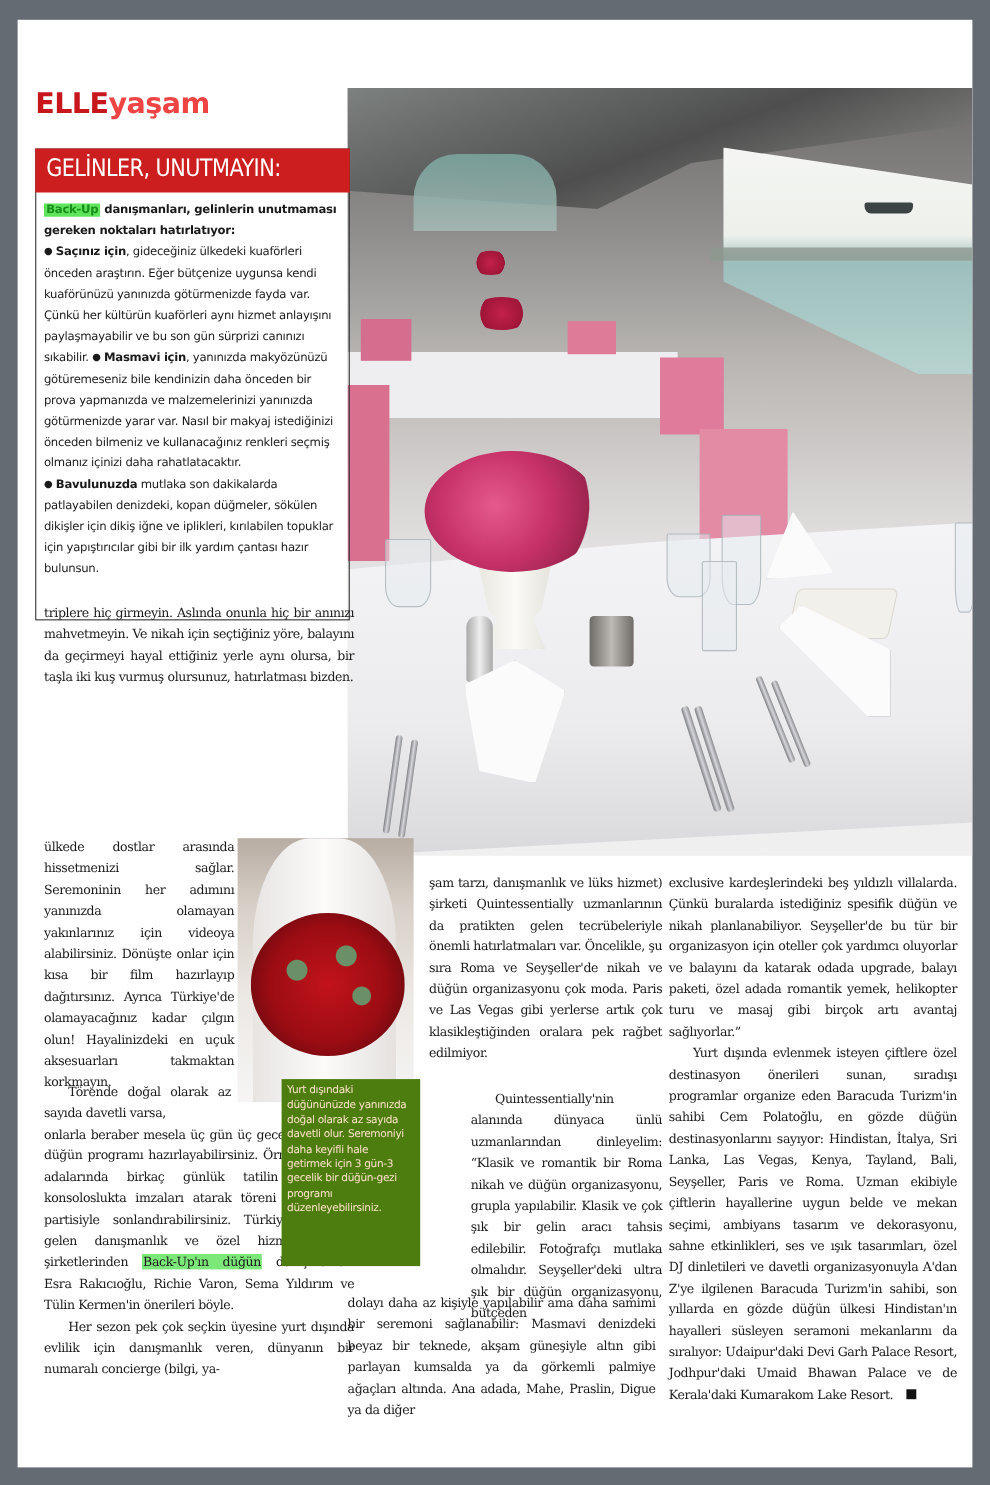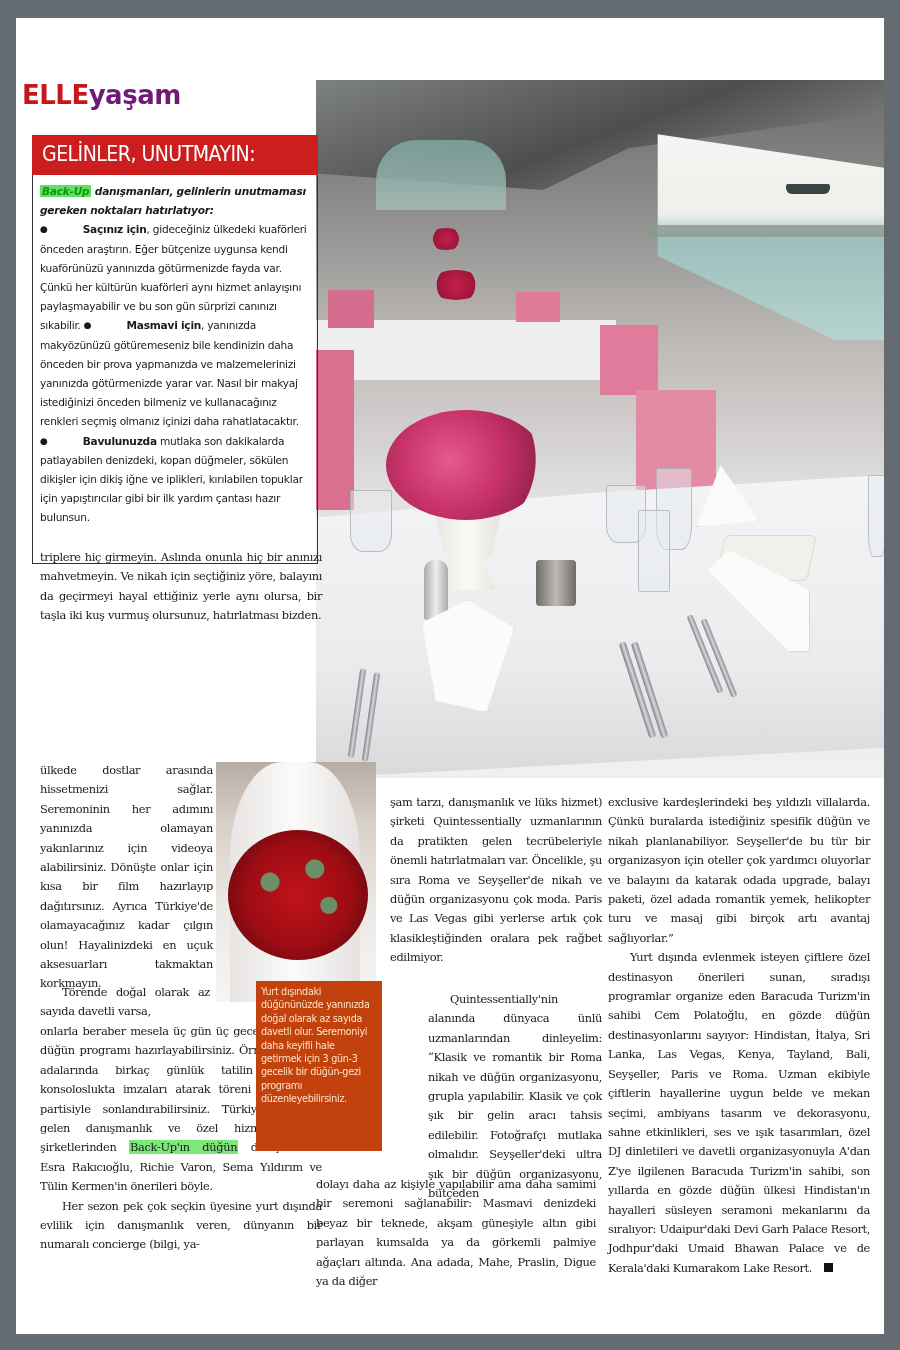--- a/index.html
+++ b/index.html
@@ -8,37 +8,37 @@
     font-family: "DejaVu Serif", serif;
   }
   .page {
     position: absolute; left: 16px; top: 18px; width: 868px; height: 1316px;
     background: #ffffff; overflow: hidden;
   }
   .abs { position: absolute; }
 
   
   .brand { left: 6px; top: 62px; font-family: "DejaVu Sans", sans-serif; font-weight: bold; font-size: 26px; letter-spacing: -0.5px; line-height: 30px; }
-  .brand .elle { color: #c8161d; }
-  .brand .section { color: #701a75; }
+  .brand .elle { color: #c8161d; margin-left: 10px; }
+  .brand .section { color: #ef4444; }
 
   
   .box { left: 16px; top: 117px; width: 284px; height: 427px; border: 1.5px solid #333; }
   .box-head {
     left: 16px; top: 117px; width: 286px; height: 40px; background: #cc1e1e;
   }
   .box-title { position: absolute; left: 10px; top: 6px; color: #fff; font-family: "DejaVu Sans", sans-serif; font-size: 22px; letter-spacing: -0.6px; transform: scaleX(0.86); transform-origin: left center; white-space: nowrap; }
   .box-body {
     left: 24px; top: 164px; width: 272px; font-family: "DejaVu Sans", sans-serif; font-size: 10.6px; line-height: 19.2px; color: #1a1a1a; letter-spacing: -0.25px;
   }
-  .box-body .intro { font-style: italic; font-weight: bold; }
+  .box-body .intro { font-weight: bold; }
   .hl-green { background: #5fe35a; color: #178f1a; padding: 0 2px; }
   .hl-green-body { background: #7de87a; padding: 0 1px; }
   .bullet { font-size: 9px; vertical-align: 1px; }
-  .kw { font-weight: bold; margin-left: 32px; }
+  .kw { font-weight: bold; }
 
   
   .col { font-family: "DejaVu Serif", serif; font-size: 11.4px; line-height: 19.4px; color: #1a1a1a; text-align: justify; letter-spacing: -0.35px; }
   .col p { margin: 0; }
   .col .ind { text-indent: 22px; }
   .col1a { left: 24px; top: 530px; width: 282px; }
   .col1b { left: 24px; top: 743px; width: 173px; }
   .col1c { left: 24px; top: 965px; width: 170px; }
   .col1d { left: 24px; top: 1004px; width: 282px; }
   .col2a { left: 374px; top: 775px; width: 212px; }
@@ -99,21 +99,21 @@
   .bouquet { left: 12px; top: 68px; width: 140px; height: 130px; border-radius: 50%;
     background:
       radial-gradient(circle at 30% 40%, #6b8f66 0 9px, transparent 10px),
       radial-gradient(circle at 62% 30%, #6b8f66 0 9px, transparent 10px),
       radial-gradient(circle at 72% 58%, #6b8f66 0 8px, transparent 9px),
       radial-gradient(circle at 50% 50%, #c2131b 0%, #9c0c13 55%, #6f0a10 80%, transparent 82%);
   }
 
   
   .caption {
-    left: 240px; top: 963px; width: 126px; height: 170px; background: #c2410c; color: #fde3c8;
+    left: 240px; top: 963px; width: 126px; height: 170px; background: #4d7c0f; color: #fde3c8;
     font-family: "DejaVu Sans", sans-serif; font-size: 9.6px; line-height: 13.4px; padding: 4px 5px; box-sizing: border-box; letter-spacing: -0.3px;
   }
 </style>
 </head>
 <body>
 
 <div class="page">
 
   <div class="abs brand">
     <span class="elle">ELLE</span><span class="section">yaşam</span>

